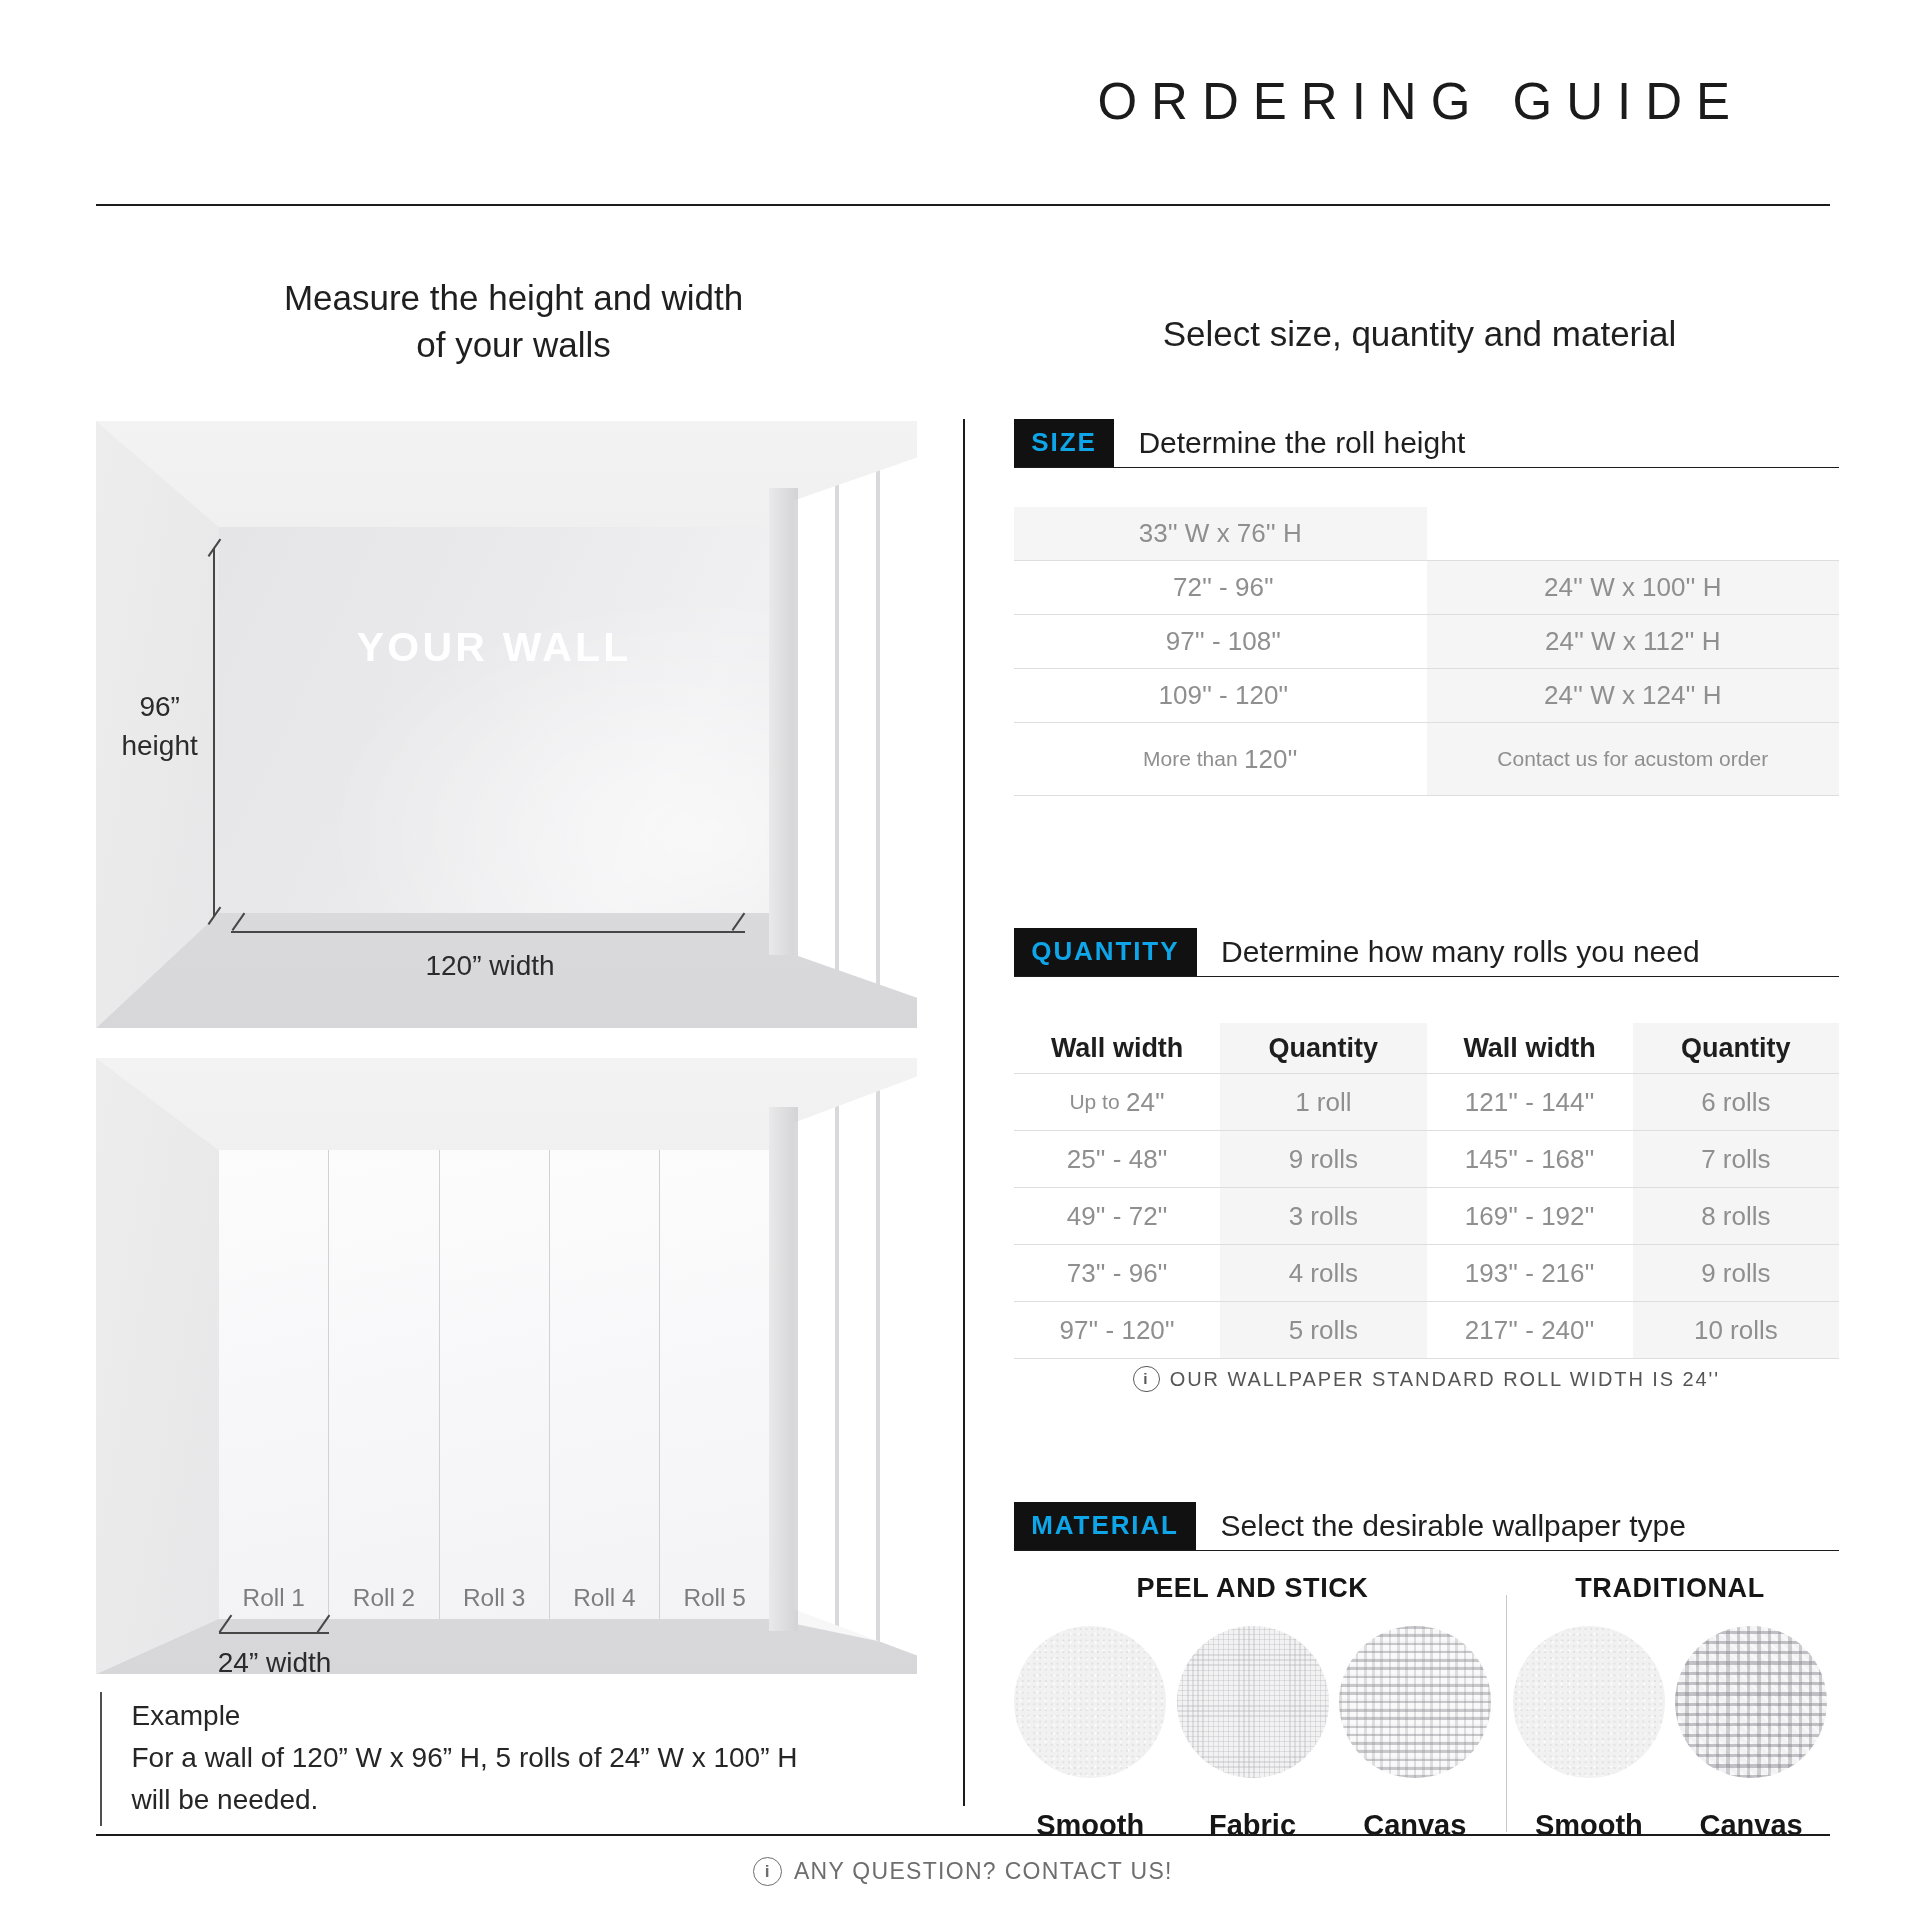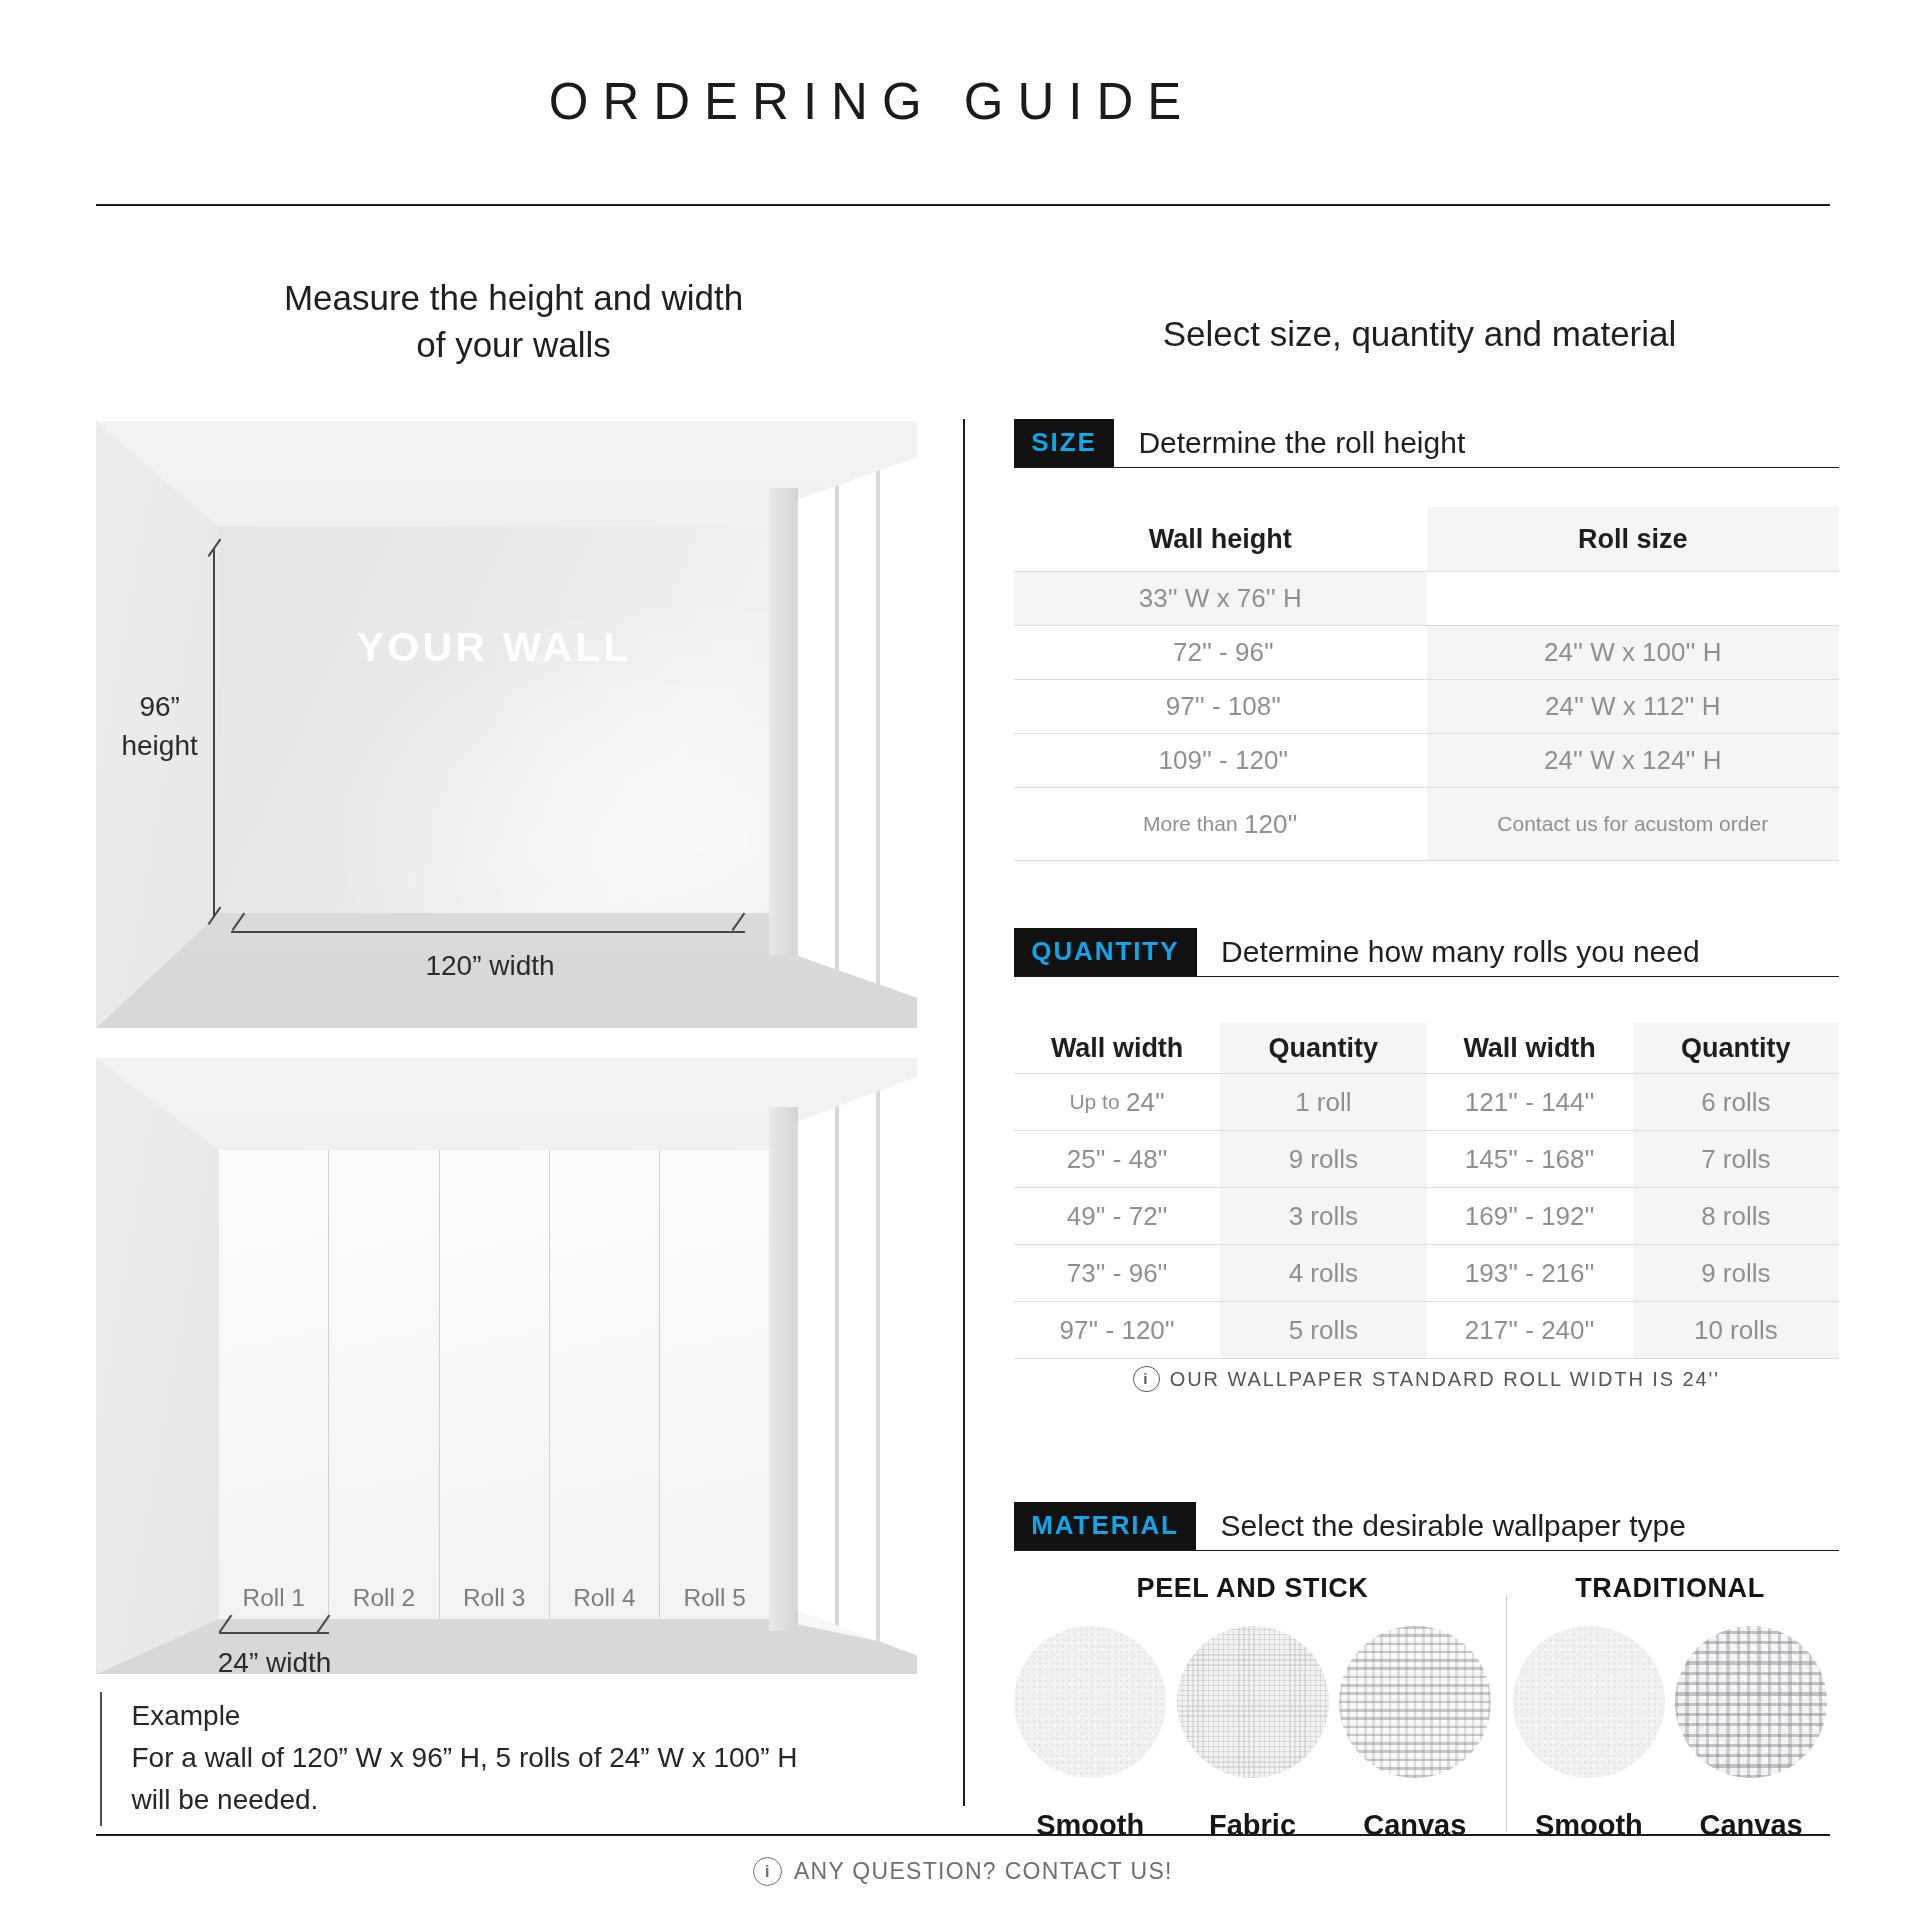--- a/index.html
+++ b/index.html
@@ -3,21 +3,21 @@
 <meta charset="utf-8">
 <style>
   html,body{margin:0;padding:0;background:#ffffff;}
   #canvas{
     position:relative;width:1926px;height:1926px;background:#ffffff;overflow:hidden;
     font-family:"Liberation Sans", sans-serif;color:#1f1f1f;
   }
   .abs{position:absolute;}
 
   
-  #page-title{top:72px;left:0;width:1744px;text-align:center;font-size:51px;font-weight:400;
+  #page-title{top:72px;left:0;width:1744px;text-align:right;font-size:51px;font-weight:400;
     letter-spacing:14px;color:#1b1b1b;white-space:nowrap;}
   #top-rule{left:96px;top:204px;width:1734px;height:1.9px;background:#1c1c1c;}
   #col-divider{left:963px;top:419px;width:1.9px;height:1387px;background:#1b1b1b;}
 
   
   .col-heading{font-size:35px;font-weight:400;color:#1f1f1f;text-align:center;line-height:1.34;}
   #left-heading{left:96px;top:275px;width:835px;}
   #right-heading{left:1002px;top:311px;width:835px;}
 
   
@@ -223,24 +223,20 @@
     <span>will be needed.</span>
   </div>
 
   <div id="right-heading" class="abs col-heading">Select size, quantity and material</div>
 
   <div id="size-head" class="abs sec-head">
     <div class="chip">SIZE</div>
     <div class="sec-subtitle">Determine the roll height</div>
   </div>
   <div id="size-table" class="abs tbl">
-    <div class="t-row size-row hrow">
-      <div class="cell th">Wall height</div>
-      <div class="cell th shade">Roll size</div>
-    </div>
     <div class="t-row size-row drow">
       <div class="cell tv shade">33'' W x 76'' H</div>
     </div>
     <div class="t-row size-row drow">
       <div class="cell tv">
         <span class="prefix"></span>
         <span>72'' - 96''</span>
       </div>
       <div class="cell tv shade">24'' W x 100'' H</div>
     </div>

